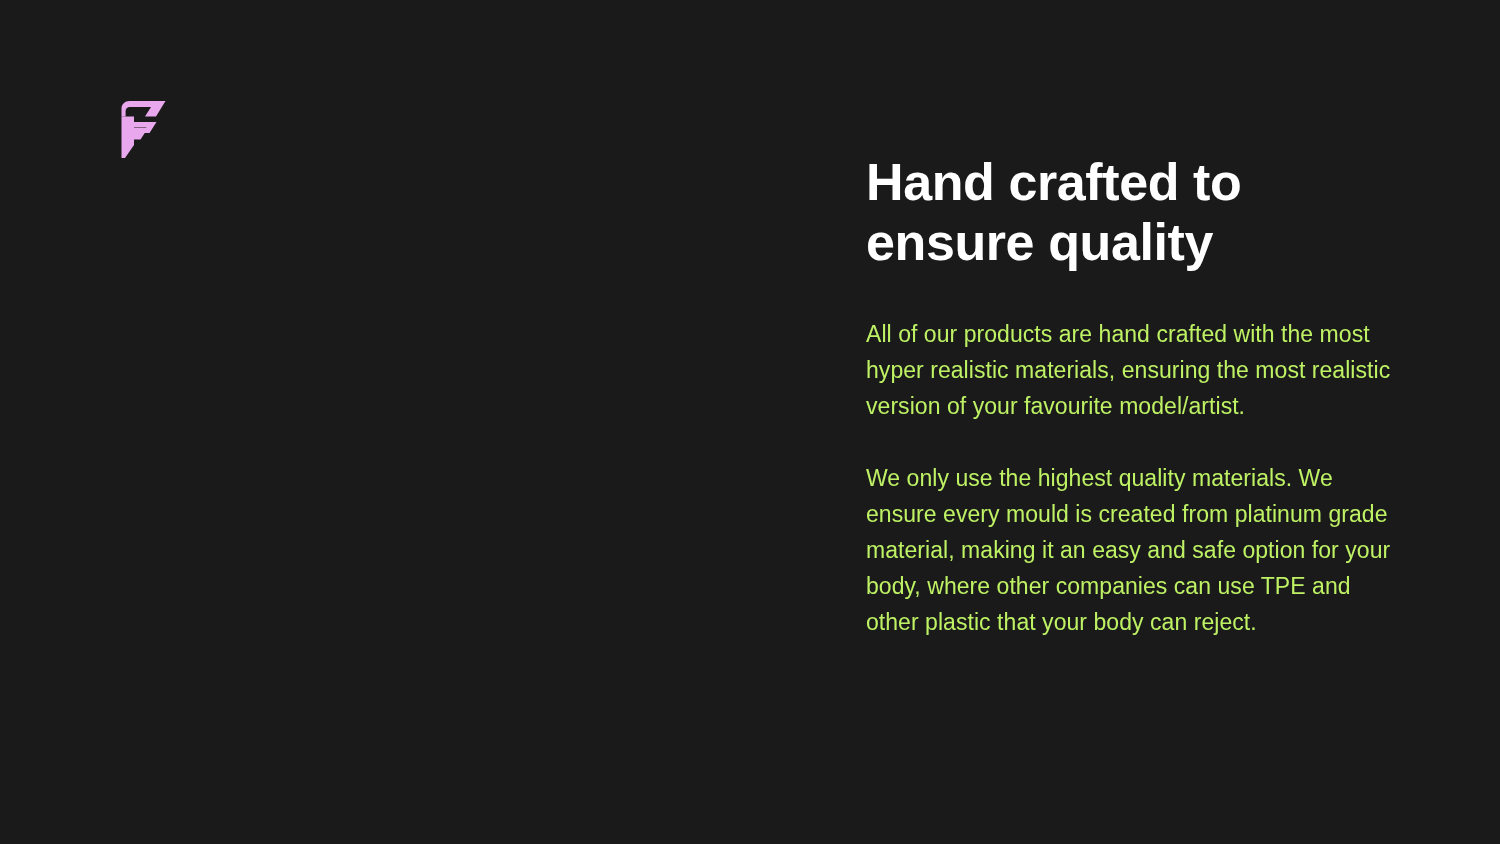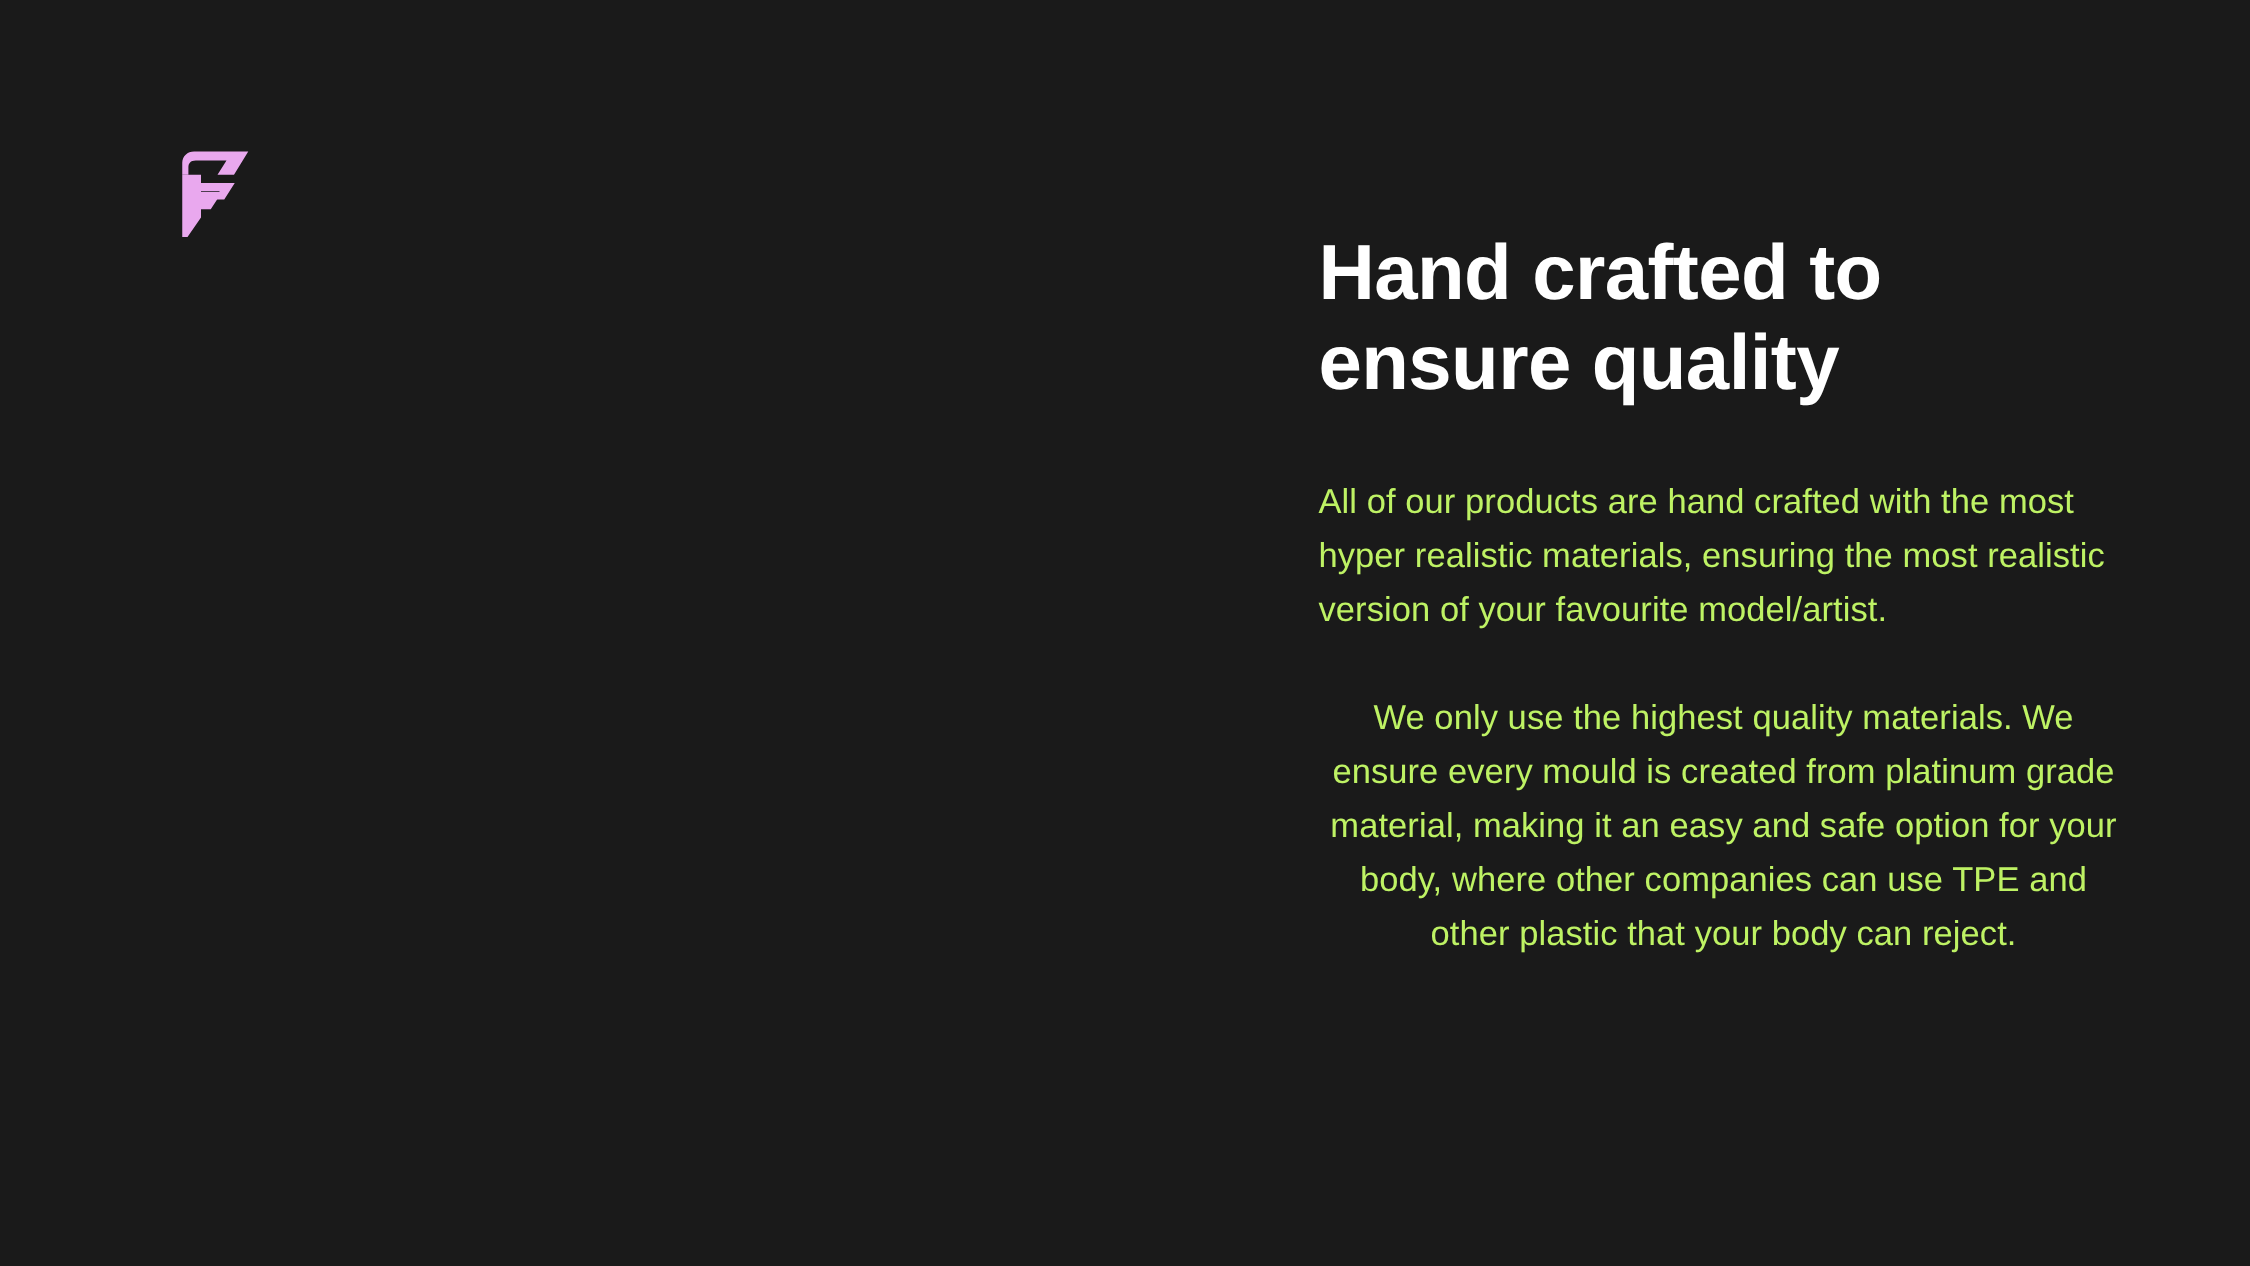--- a/index.html
+++ b/index.html
@@ -83,42 +83,41 @@
     height: 54px;
     opacity: .55;
   }
 
   
   .text-col {
     position: absolute;
     left: 866px;
     top: 152px;
     width: 540px;
-    margin-left: 13px;
   }
 
   .headline {
     color: #ffffff;
     font-size: 52px;
     line-height: 60px;
     font-weight: 700;
     letter-spacing: -0.4px;
     max-width: 470px;
   }
 
   .body-block { margin-top: 44px; }
 
   .body-para {
     color: #bef264;
     font-size: 23px;
     line-height: 36px;
     font-weight: 400;
     letter-spacing: 0.05px;
   }
-  .body-para + .body-para { margin-top: 36px; text-align: center; }
+  .body-para + .body-para { margin-top: 36px; }
 </style>
 </head>
 <body>
 
 <div class="slide">
 
   <div class="brand-logo">
     <svg viewBox="0 0 72 72" aria-hidden="true">
       <g fill="#e9a8ee">
 

